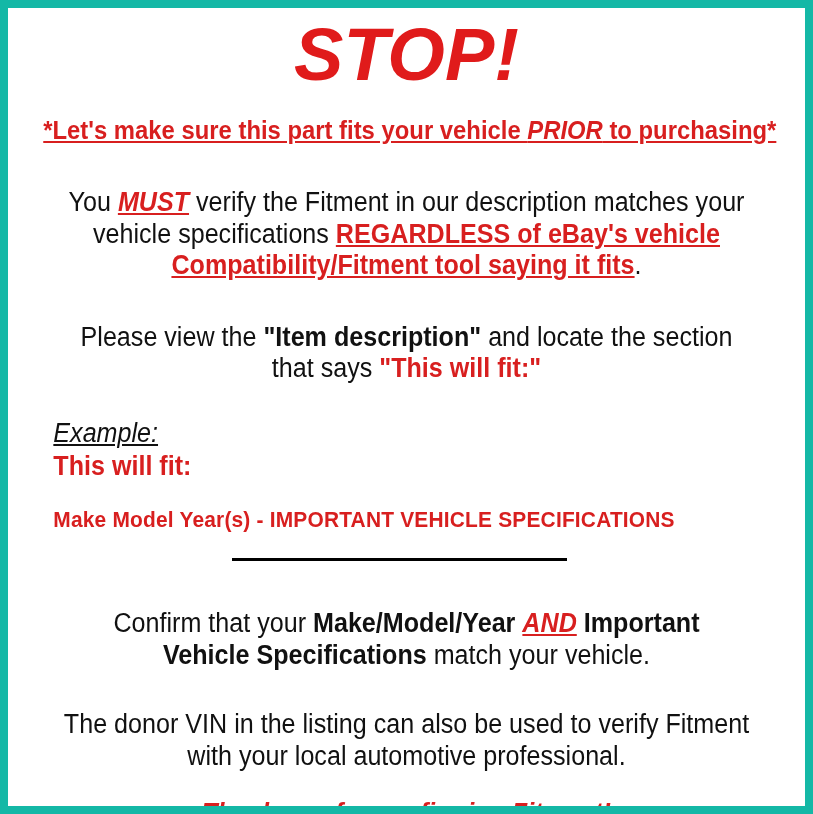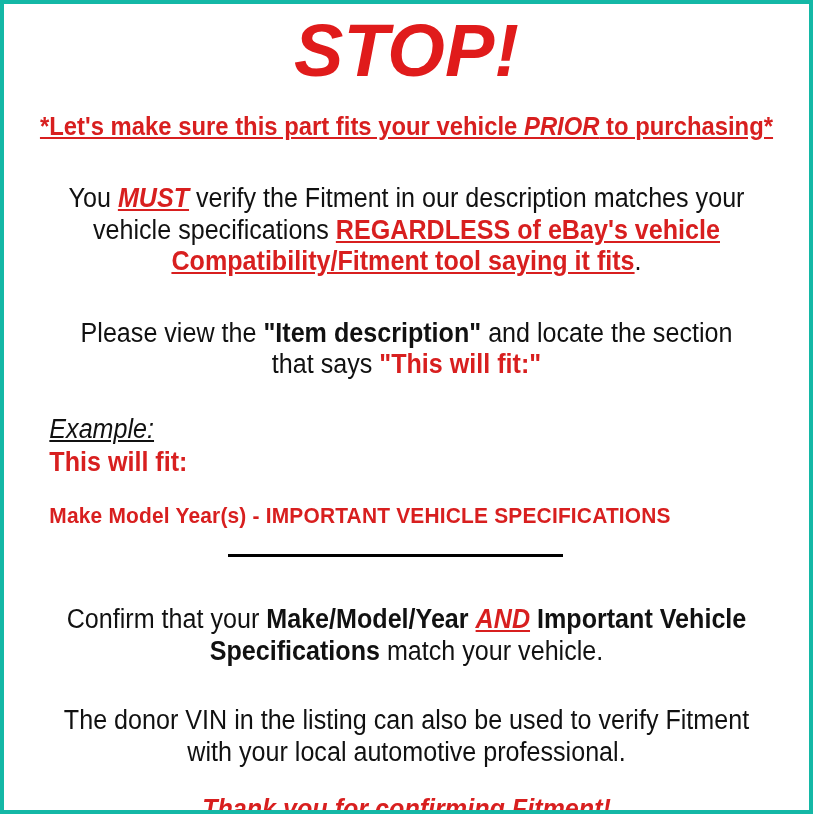--- a/index.html
+++ b/index.html
@@ -10,21 +10,21 @@
   body {
     font-family: "Liberation Sans", "DejaVu Sans", sans-serif;
   }
 
   #notice-card {
     position: relative;
     width: 813px;
     height: 814px;
     box-sizing: border-box;
     background: #ffffff;
-    border: 4px solid #14b8a6;
+    border: 8px solid #14b8a6;
     overflow: hidden;
   }
 
   #notice-inner {
     box-sizing: border-box;
     width: 100%;
     height: 100%;
     background: #ffffff;
     padding: 0 10px;
     text-align: center;

